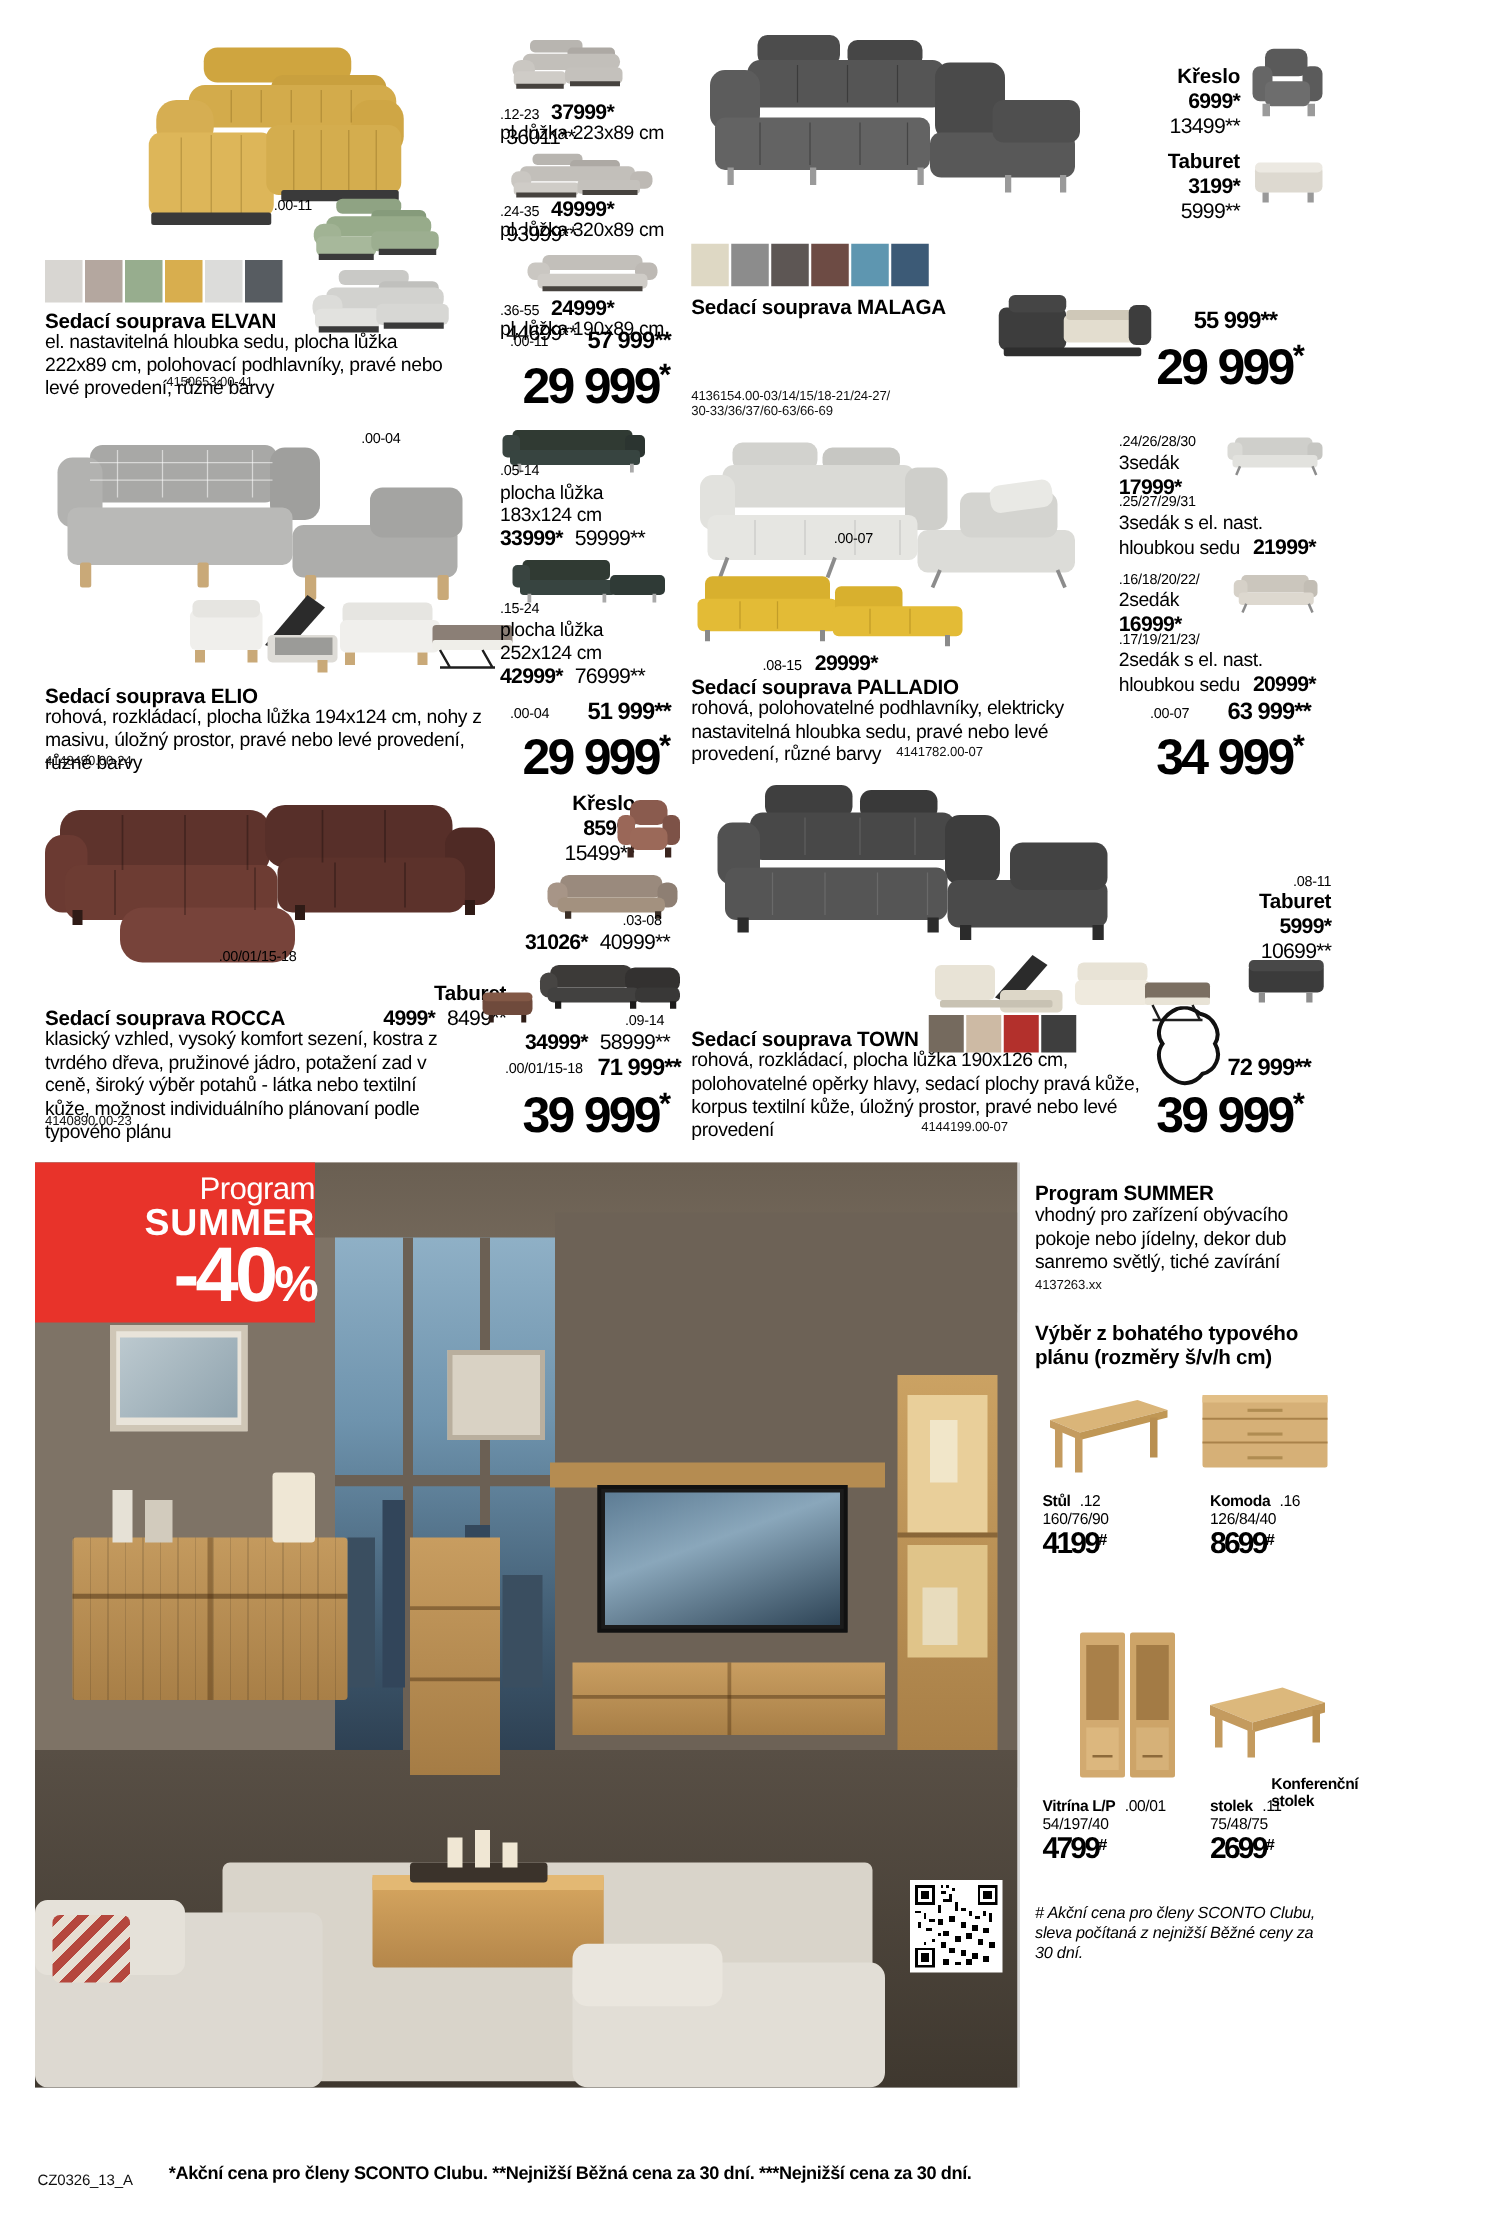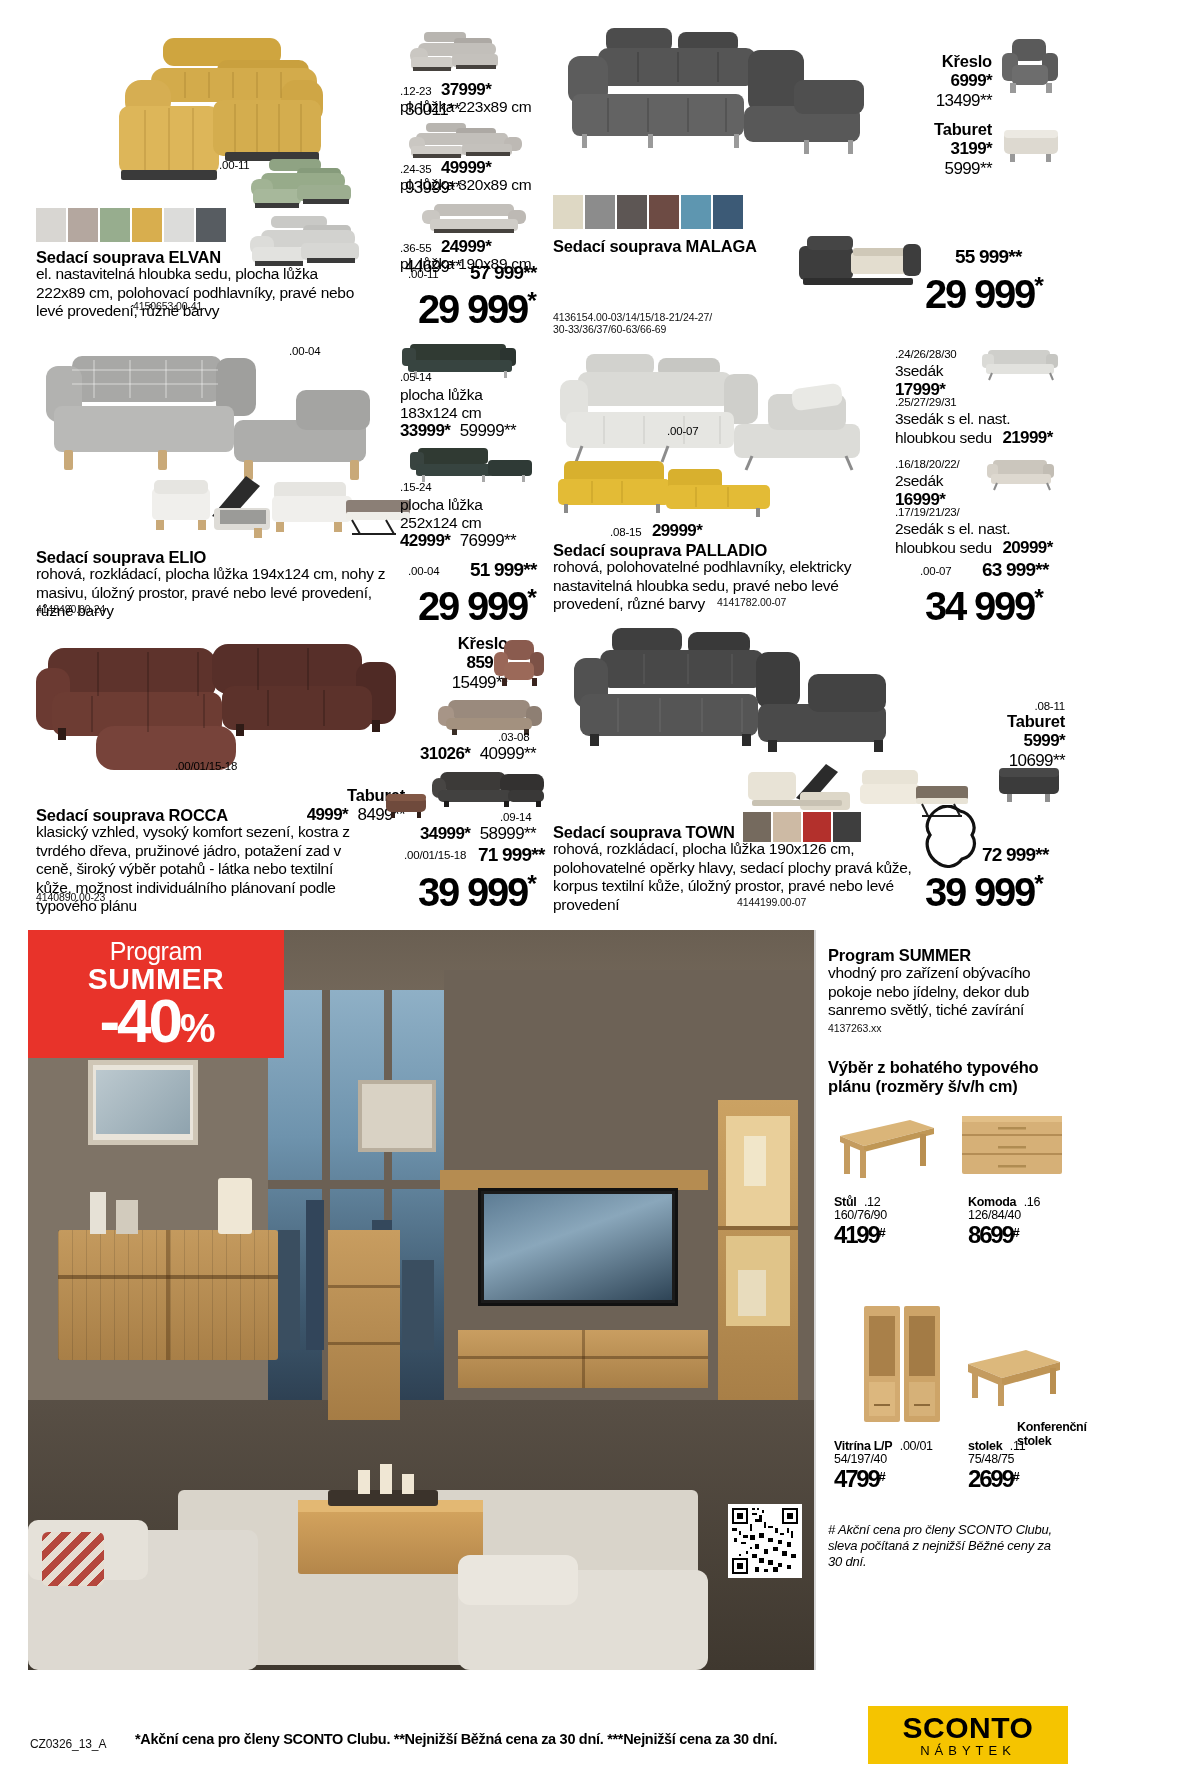--- a/index.html
+++ b/index.html
@@ -26,22 +26,22 @@
   .mini-r { font-size: 12.5px; letter-spacing: -0.3px; }
 
   
   .sw-row { display: flex; gap: 2px; }
   .sw { width: 30px; height: 34px; }
   .sw.sm { width: 28px; height: 30px; }
 
   
   .summer-badge {
     background: #E8332A; color: #fff;
-    width: 256px; height: 128px;
-    padding: 8px 0 0 0; text-align: center;
+    width: 224px; height: 128px;
+    padding: 8px 0 0 0; text-align: right;
   }
   .summer-badge .l1 { font-size: 25px; letter-spacing: -0.5px; line-height: 26px; }
   .summer-badge .l2 { font-size: 30px; font-weight: bold; letter-spacing: 0.5px; line-height: 30px; }
   .summer-badge .l3 { font-size: 62px; font-weight: bold; line-height: 62px; letter-spacing: -3px; margin-top: -4px; }
   .summer-badge .l3 .pc { font-size: 40px; }
 
   
   #room-scene { position: absolute; overflow: hidden; }
   .rm { position: absolute; }
 
@@ -910,18 +910,14 @@
     <div class="abs mini-r" style="left:940px; top:522px;">75/48/75</div>
     <div class="abs" style="left:940px; top:537px;">
       <span class="p-huge" style="font-size:24px; line-height:24px;">2699</span><span class="sup" style="font-size:13px;">#</span>
     </div>
 
     <div class="abs" style="left:800px; top:592px; width:225px; font-size:13px; line-height:16px; font-style:italic; letter-spacing:-0.2px;"># Akční cena pro členy SCONTO Clubu, sleva počítaná z nejnižší Běžné ceny za 30 dní.</div>
   </div>
 
   <div class="abs art" style="left:30px; top:1737px; font-size:12px;">CZ0326_13_A</div>
   <div class="abs footer-note" style="left:135px; top:1731px;">*Akční cena pro členy SCONTO Clubu.  **Nejnižší Běžná cena za 30 dní.  ***Nejnižší cena za 30 dní.</div>
-  <div class="abs logo-box" style="left:868px; top:1706px; width:200px; height:58px;">
-    <div class="t1">SCONTO</div>
-    <div class="t2">NÁBYTEK</div>
-  </div>
 
 </div>
 
 </body></html>

